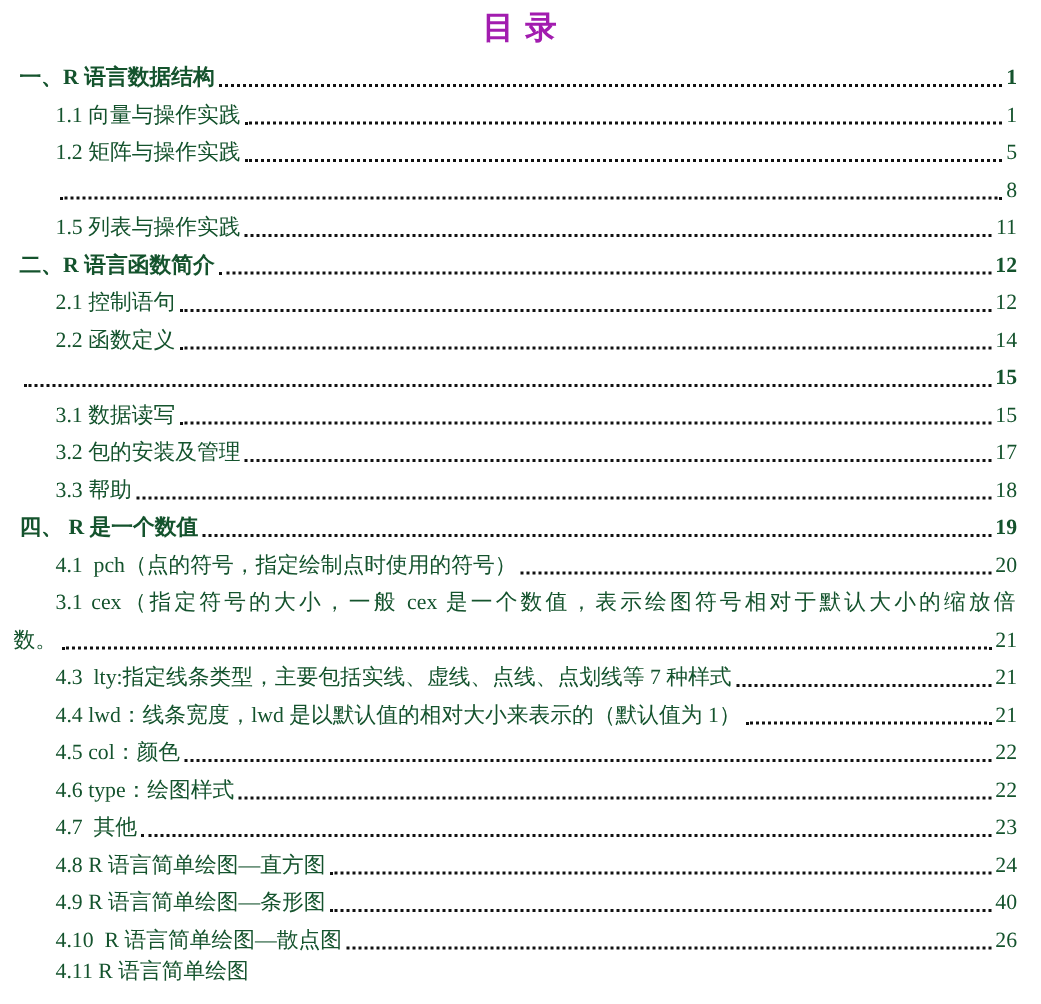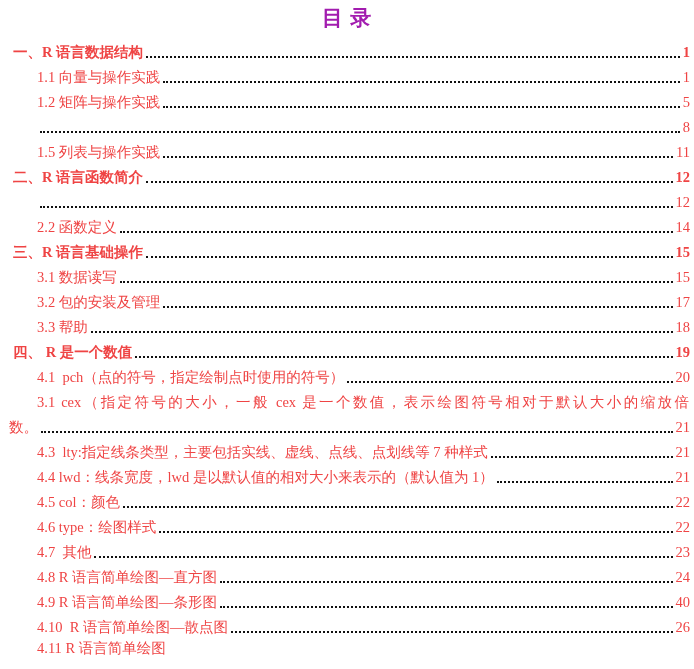--- a/index.html
+++ b/index.html
@@ -23,23 +23,23 @@
     font-size: 21px;
     font-weight: bold;
     letter-spacing: 1px;
     color: #a21caf;
   }
   .toc { margin-top: 6px; }
   .row {
     display: flex;
     align-items: baseline;
     height: 25px;
-    padding-right: 4px;
+    padding-right: 16px;
     font-size: 14.5px;
-    color: #ef4444;
+    color: #14532d;
     overflow: hidden;
   }
   .row .label {
     white-space: pre;
     line-height: 25px;
   }
   .row .leader {
     flex: 1 1 auto;
     min-width: 6px;
     align-self: flex-end;
@@ -99,30 +99,30 @@
     <span class="label">1.5 列表与操作实践</span>
     <span class="leader"></span>
     <span class="pagenum">11</span>
   </div>
       <div class="row chapter">
     <span class="label">二、R 语言函数简介</span>
     <span class="leader"></span>
     <span class="pagenum">12</span>
   </div>
       <div class="row section">
+    <span class="label">2.1 控制语句</span>
     <span class="leader"></span>
     <span class="pagenum">12</span>
   </div>
       <div class="row section">
     <span class="label">2.2 函数定义</span>
     <span class="leader"></span>
     <span class="pagenum">14</span>
   </div>
       <div class="row chapter">
-    <span class="label">三、R 语言基础操作</span>
     <span class="leader"></span>
     <span class="pagenum">15</span>
   </div>
       <div class="row section">
     <span class="label">3.1 数据读写</span>
     <span class="leader"></span>
     <span class="pagenum">15</span>
   </div>
       <div class="row section">
     <span class="label">3.2 包的安装及管理</span>

